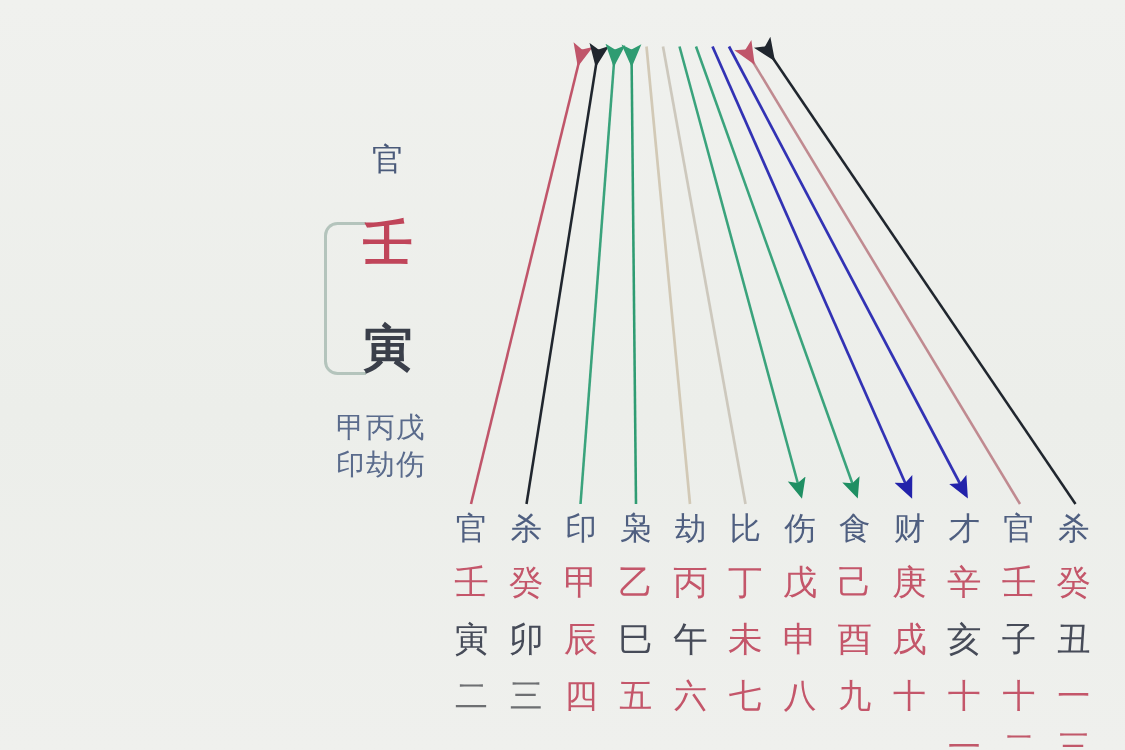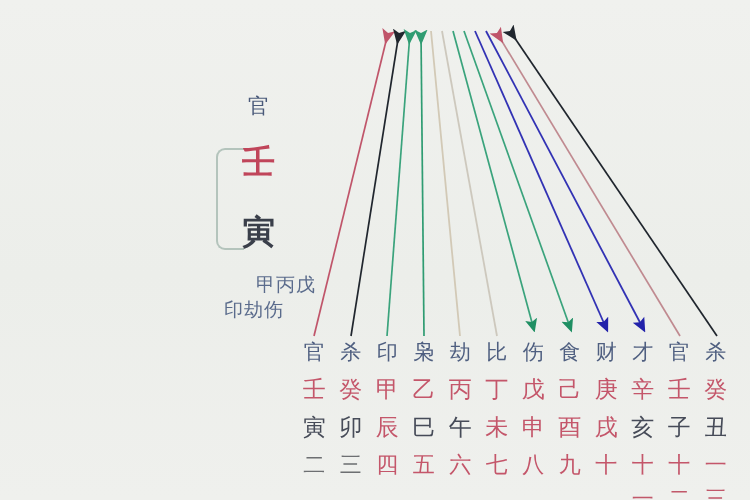--- a/index.html
+++ b/index.html
@@ -64,21 +64,20 @@
   }
   .hidden-stems {
     position: absolute;
     left: 14px;
     top: 192px;
     font-size: 19px;
     color: #5a6b8c;
     font-family: "DejaVu Serif", "Liberation Serif", serif;
     letter-spacing: 1px;
     white-space: nowrap;
-    margin-left: 32px;
   }
   .hidden-gods {
     position: absolute;
     left: 14px;
     top: 217px;
     font-size: 19px;
     color: #5a6b8c;
     font-family: "DejaVu Serif", "Liberation Serif", serif;
     letter-spacing: 1px;
     white-space: nowrap;

